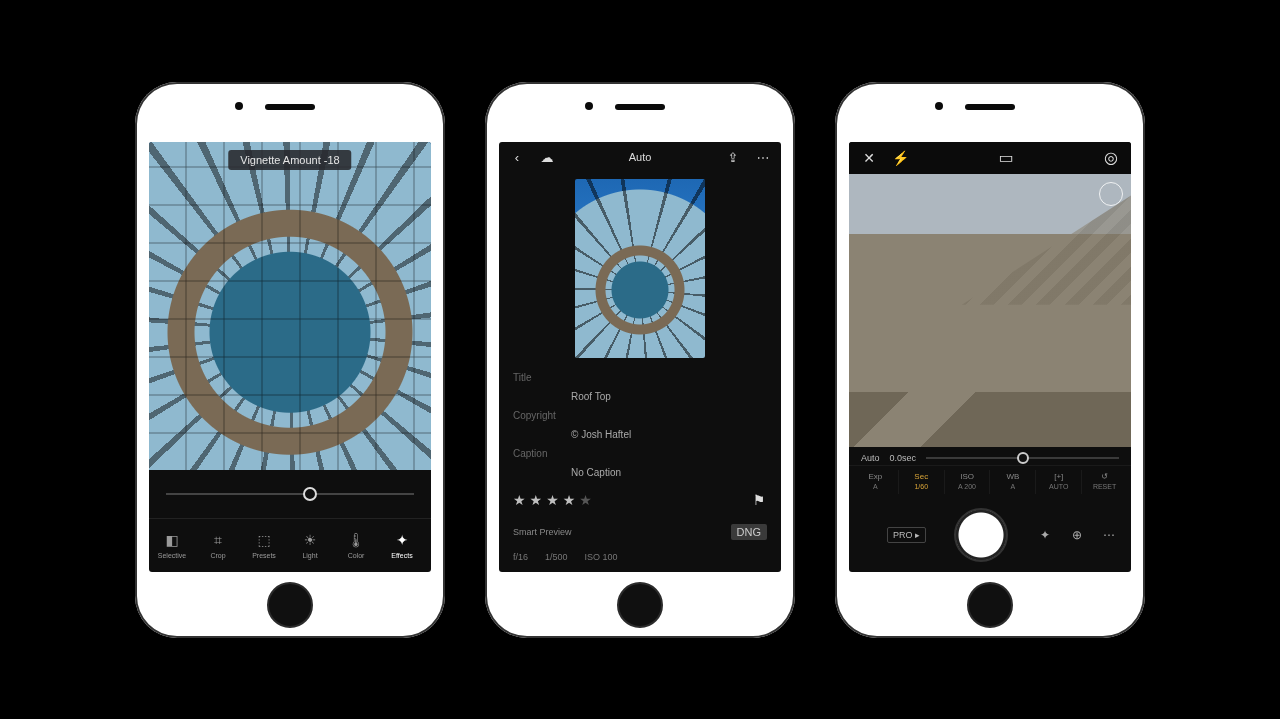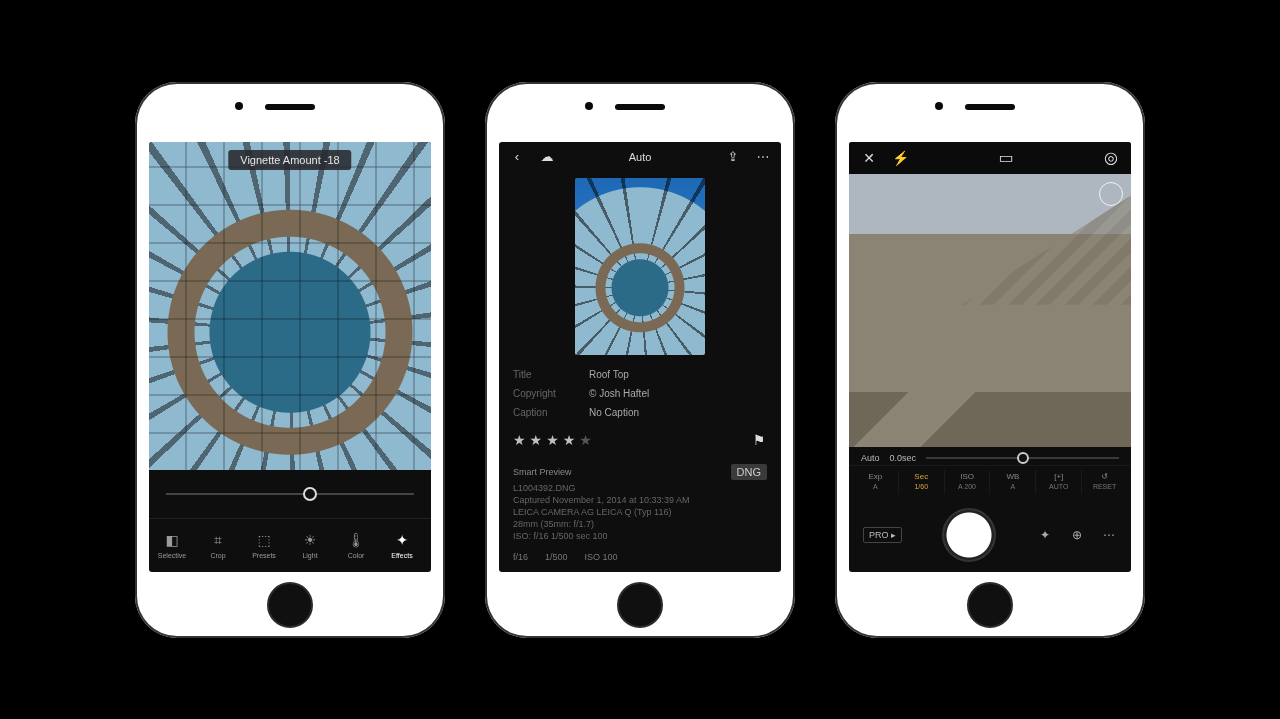--- a/index.html
+++ b/index.html
@@ -109,24 +109,24 @@
   }
   .p2-thumb .mini-arch{
     position:absolute; inset:0;
     background:
       radial-gradient(circle at 50% 62%, #2b6b88 0 28px, transparent 29px),
       radial-gradient(circle at 50% 62%, transparent 34px, #7a6a55 35px 44px, transparent 45px),
       repeating-conic-gradient(from 0deg at 50% 62%, transparent 0 14deg, rgba(0,0,0,.5) 14deg 16deg),
       radial-gradient(circle at 50% 62%, #8fb9cf 0 100px, transparent 101px);
   }
   .meta-row {
-    display:flex; padding:4px 14px; font-size:10px; color:#666; gap:18px;
+    display:flex; padding:4px 14px; font-size:10px; color:#666; 
   }
   .meta-row .label { width:58px; flex:0 0 58px; }
-  .meta-row .value { color:#aaa; }
+  .meta-row .value { color:#aaa;margin-top:19px; }
   .stars-row {
     display:flex; align-items:center; gap:10px; padding:10px 14px 10px;
     color:#ddd; font-size:14px;
   }
   .stars-row .stars { display:flex; gap:4px; flex:1; }
   .star { color:#bfbfbf; }
   .star.off { color:#555; }
   .smart-row { display:flex; justify-content:space-between; align-items:center;
     padding:6px 14px 2px; font-size:9px; color:#888; }
   .badge { background:#3a3a3a; color:#ccc; font-size:11px; padding:2px 6px; border-radius:2px; }
@@ -183,21 +183,21 @@
   .shutter-row {
     display:flex; align-items:center; justify-content:space-between;
     padding:6px 14px 10px;
   }
   .shutter {
     width:54px; height:54px; border-radius:50%;
     background: radial-gradient(circle,#fff 0 22px,#222 23px 25px,#fff 26px 27px);
     border:2px solid #333;
   }
   .side-ctl { display:flex; gap:16px; color:#aaa; font-size:12px; align-items:center; }
-  .pro-chip { font-size:9px; color:#bbb; border:1px solid #444; padding:2px 5px; border-radius:2px; }
+  .pro-chip { font-size:9px; color:#bbb; border:1px solid #444; padding:2px 5px; border-radius:2px;margin-left:24px; }
 
   .ico { display:inline-flex; width:16px; height:16px; align-items:center; justify-content:center; }
 </style>
 </head>
 <body>
 
 <div class="phone">
   <div class="speaker"></div>
   <div class="camera-dot"></div>
   <div class="screen">
@@ -281,27 +281,20 @@
           <span class="star">★</span>
           <span class="star">★</span>
           <span class="star off">★</span>
         </div>
       <span class="ico">⚑</span>
     </div>
     <div class="smart-row">
       <span>Smart Preview</span>
       <span class="badge">DNG</span>
     </div>
-    <div id="p2-details">
-        <div class="fine">L1004392.DNG</div>
-        <div class="fine">Captured November 1, 2014 at 10:33:39 AM</div>
-        <div class="fine">LEICA CAMERA AG LEICA Q (Typ 116)</div>
-        <div class="fine">28mm  (35mm: f/1.7)</div>
-        <div class="fine">ISO: f/16  1/500 sec  100</div>
-      </div>
     <div class="exif-row">
       <span>f/16</span>
       <span>1/500</span>
       <span>ISO 100</span>
     </div>
   </div>
   <div class="home-btn"></div>
 </div>
 
 <div class="phone">

